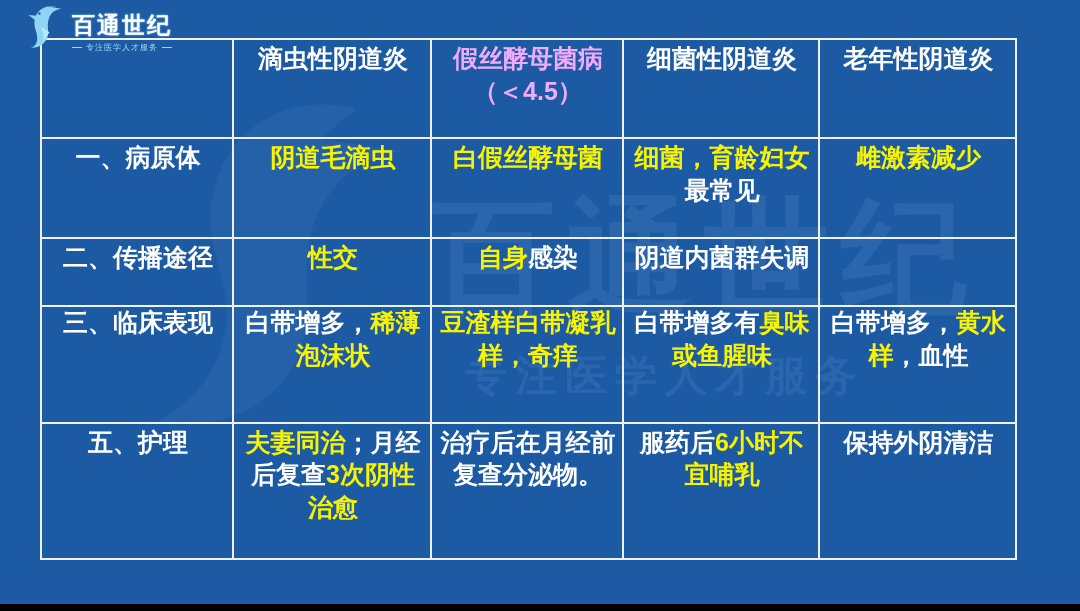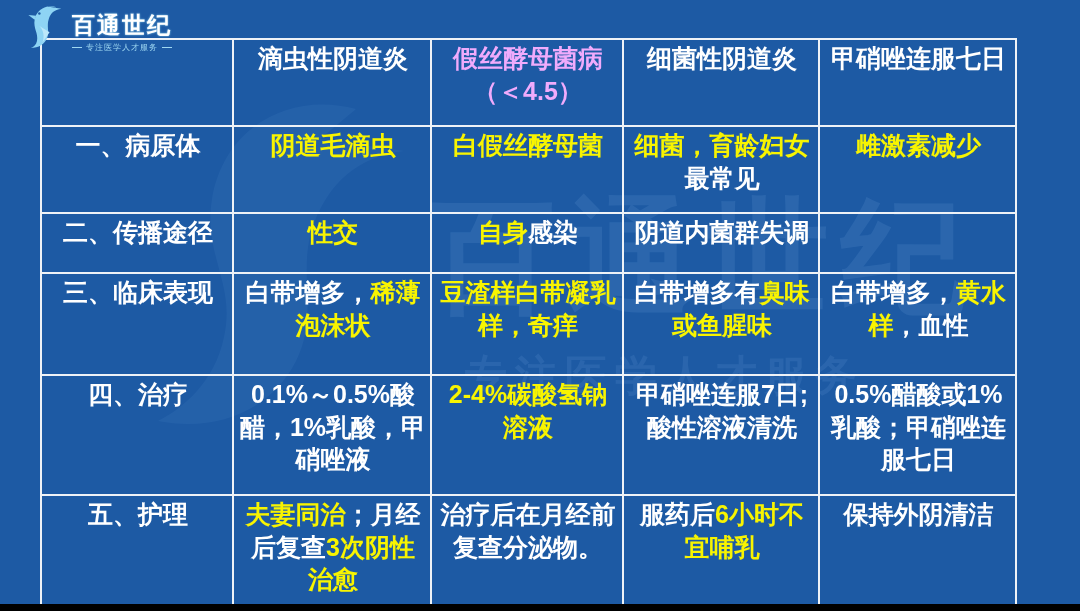--- a/index.html
+++ b/index.html
@@ -100,49 +100,42 @@
     <col style="width:196px">
       <col style="width:197px">
   </colgroup>
   <tbody id="cmp-body">
       <tr style="height: 69px;">
         <th></th>
         <th><span class="seg-w">滴虫性阴道炎</span></th>
         <th><span class="seg-c">假丝酵母菌病
  （＜4.5）</span></th>
         <th><span class="seg-w">细菌性阴道炎</span></th>
-        <th><span class="seg-w">甲硝唑连服七日</span></th>
+        <th><span class="seg-w">老年性阴道炎</span></th>
       </tr>
       <tr style="height: 69px;">
         <td>一、病原体</td>
         <td><span class="seg-y">阴道毛滴虫</span></td>
         <td><span class="seg-y">白假丝酵母菌</span></td>
         <td><span class="seg-y">细菌，育龄妇女</span><span class="seg-w">最常见</span></td>
         <td><span class="seg-y">雌激素减少</span></td>
       </tr>
       <tr style="height: 60px;">
         <td>二、传播途径</td>
         <td><span class="seg-y">性交</span></td>
         <td><span class="seg-y">自身</span><span class="seg-w">感染</span></td>
         <td><span class="seg-w">阴道内菌群失调</span></td>
         <td></td>
       </tr>
-      <tr style="height: 102px;">
+      <tr style="height: 102px; font-family: Liberation Mono, monospace;">
         <td>三、临床表现</td>
         <td><span class="seg-w">白带增多，</span><span class="seg-y">稀薄泡沫状</span></td>
         <td><span class="seg-y">豆渣样白带凝乳样，奇痒</span></td>
         <td><span class="seg-w">白带增多有</span><span class="seg-y">臭味或鱼腥味</span></td>
         <td><span class="seg-w">白带增多，</span><span class="seg-y">黄水样</span><span class="seg-w">，血性</span></td>
-      </tr>
-      <tr style="height: 120px;">
-        <td>四、治疗</td>
-        <td><span class="seg-w">0.1%～0.5%酸醋，1%乳酸，甲硝唑液</span></td>
-        <td><span class="seg-y">2-4%碳酸氢钠溶液</span></td>
-        <td><span class="seg-w">甲硝唑连服7日;酸性溶液清洗</span></td>
-        <td><span class="seg-w">0.5%醋酸或1%乳酸；甲硝唑连服七日</span></td>
       </tr>
       <tr style="height: 118px;">
         <td>五、护理</td>
         <td><span class="seg-y">夫妻同治</span><span class="seg-w">；月经后复查</span><span class="seg-y">3次阴性治愈</span></td>
         <td><span class="seg-w">治疗后在月经前复查分泌物。</span></td>
         <td><span class="seg-w">服药后</span><span class="seg-y">6小时不宜哺乳</span></td>
         <td><span class="seg-w">保持外阴清洁</span></td>
       </tr>
     </tbody>
 </table>

